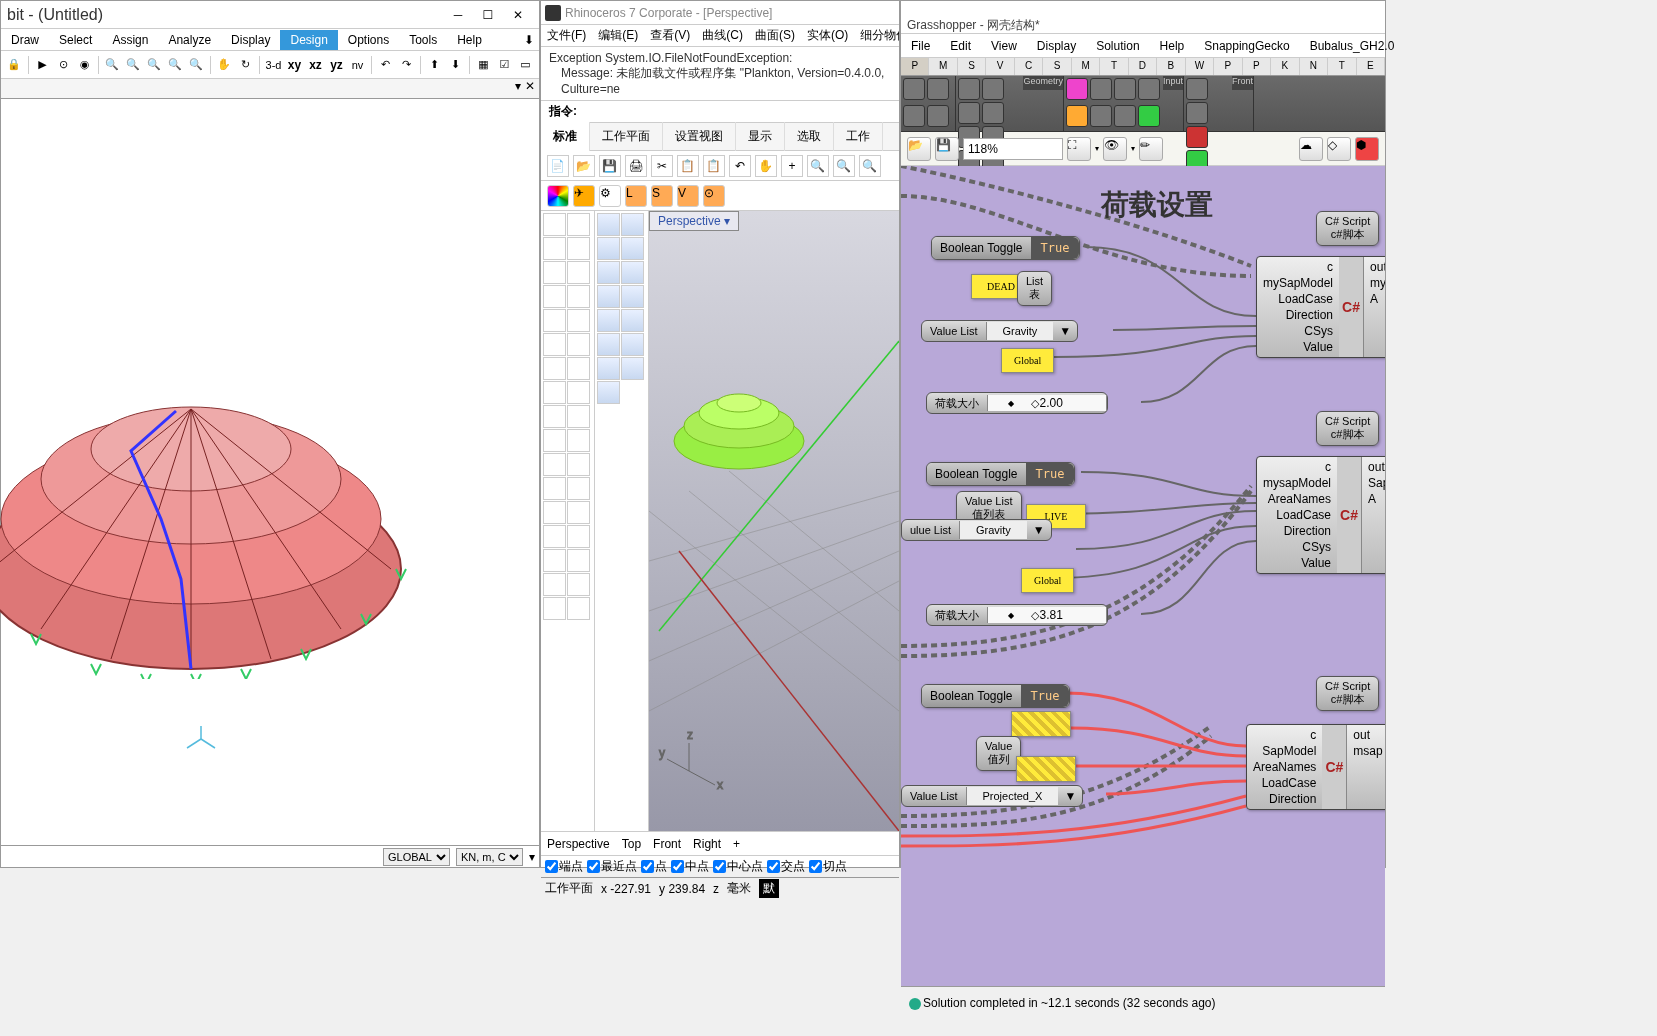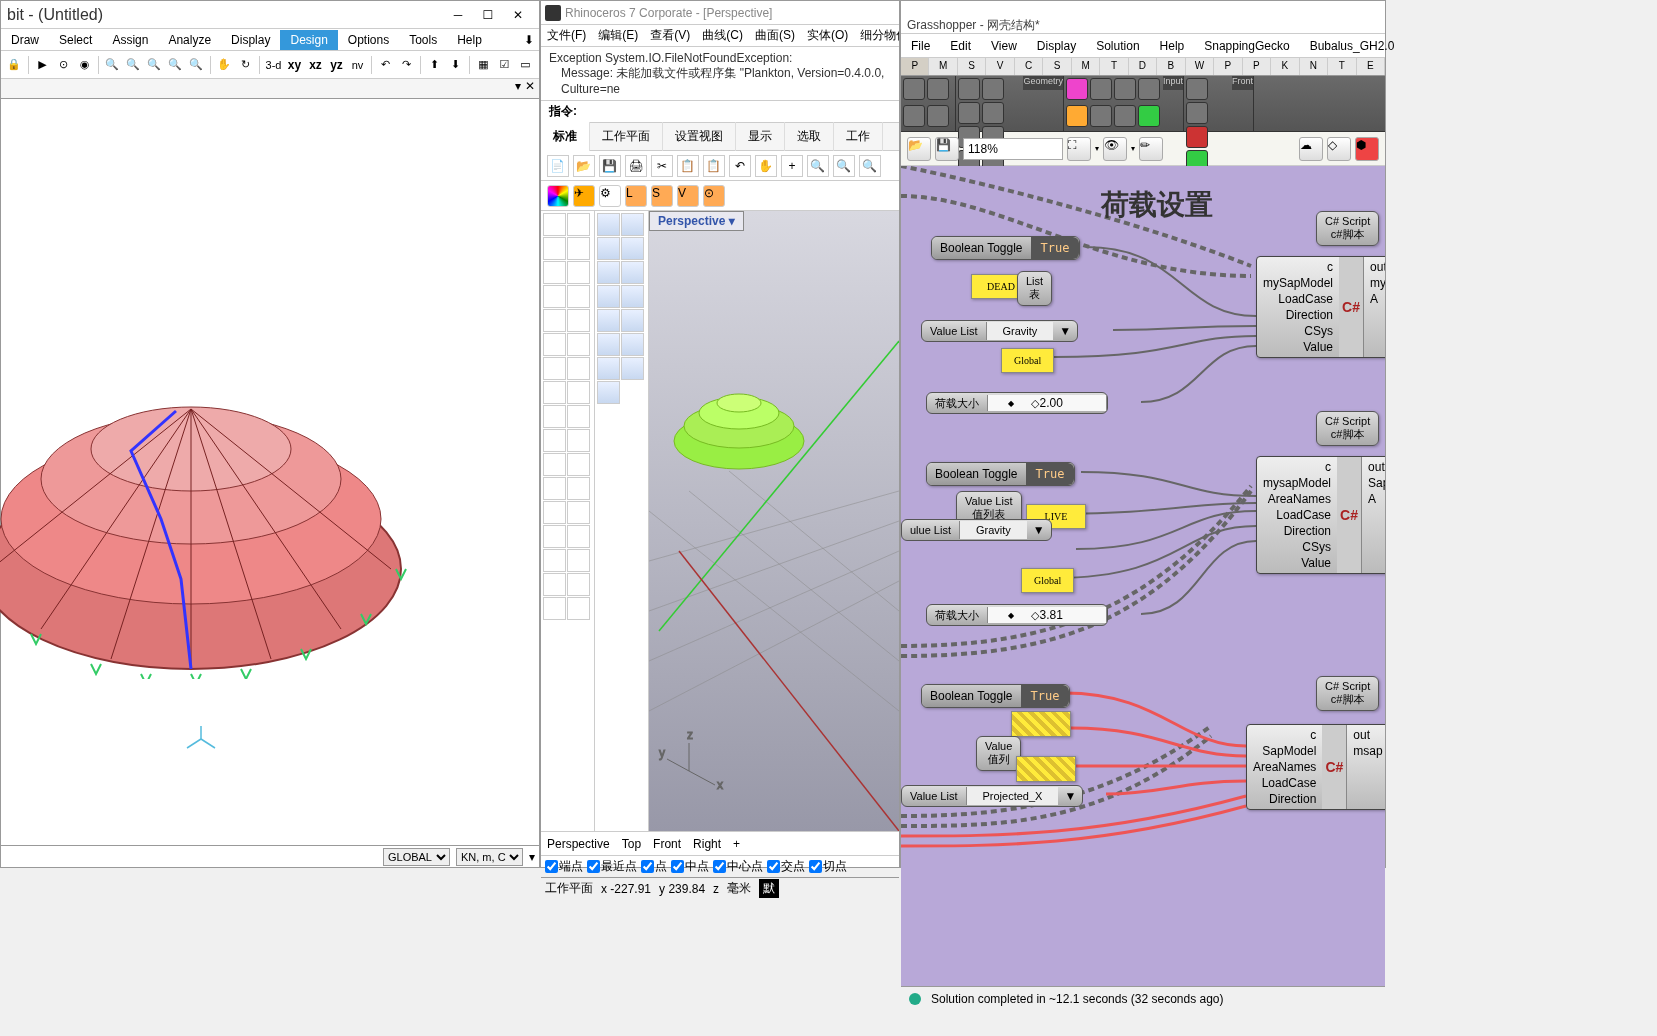--- a/index.html
+++ b/index.html
@@ -38,21 +38,21 @@
 .rhino .filebar{height:30px;display:flex;align-items:center;gap:4px;padding:0 6px;border-bottom:1px solid #ccc}
 .rhino .filebar .fb{width:22px;height:22px;border:1px solid #ccc;display:flex;align-items:center;justify-content:center}
 .rhino .colorbar{height:30px;display:flex;align-items:center;gap:4px;padding:0 6px;border-bottom:1px solid #ccc}
 .rhino .colorbar .cb{width:22px;height:22px;border:1px solid #ccc;border-radius:3px}
 .rhino .workarea{display:flex;height:620px}
 .rhino .toolbox{width:54px;border-right:1px solid #ccc;display:flex;flex-wrap:wrap;padding:2px;gap:1px;align-content:flex-start}
 .rhino .toolbox .tb{width:23px;height:23px;border:1px solid #ccc;cursor:pointer}
 .rhino .toolbox2{width:54px;border-right:1px solid #ccc;display:flex;flex-wrap:wrap;padding:2px;gap:1px;align-content:flex-start}
 .rhino .toolbox2 .tb{width:23px;height:23px;border:1px solid #ccc;cursor:pointer;background:linear-gradient(#e8f0ff,#c8d8f0)}
 .rhino .vp{flex:1;position:relative;background:linear-gradient(#d8d8e0,#9898a8)}
-.rhino .vp .vptab{position:absolute;top:0;left:0;background:#e8e8f0;border:1px solid #888;padding:2px 8px;font-weight:bold;color:#3355aa}
+.rhino .vp .vptab{position:absolute;top:0;left:0;background:#e8e8f0;border:1px solid #888;padding:2px 8px;font-weight:normal;color:#3355aa}
 .rhino .bottomtabs{height:24px;display:flex;align-items:center;border-top:1px solid #ccc;padding:0 6px;gap:12px}
 .rhino .osnap{height:22px;display:flex;align-items:center;padding:0 4px;gap:4px;font-size:11px;border-top:1px solid #ccc;overflow:hidden}
 .rhino .osnap label{display:flex;align-items:center;gap:1px;white-space:nowrap}
 .rhino .statusbar{height:22px;display:flex;align-items:center;padding:0 4px;gap:8px;font-size:11px;border-top:1px solid #999;overflow:hidden}
 
 
 .gh{left:900px;top:0;width:486px;height:868px;background:#fff}
 .gh .titlebar{height:24px;background:#fff;display:flex;padding:16px 6px;border-bottom:1px solid #ccc;color:#404040}
 .gh .menubar{height:24px;display:flex;align-items:center;border-bottom:1px solid #ccc}
 .gh .menubar .mi{padding:4px 10px}
@@ -61,21 +61,21 @@
 .gh .ribtabs .rt.active{background:#d4cfc5}
 .gh .ribbon{height:56px;background:linear-gradient(#6a6a6a,#555);display:flex;border-bottom:1px solid #333}
 .gh .ribgroup{display:flex;flex-direction:row;border-right:1px solid #333}
 .gh .ribicons{display:flex;flex-wrap:wrap;padding:2px;gap:2px;flex:1}
 .gh .ribicons .ri{width:22px;height:22px;background:#777;border:1px solid #333;border-radius:3px}
 .gh .riblabel{height:14px;font-size:9px;text-align:center;color:#ccc;background:#444}
 .gh .filebar{height:34px;display:flex;align-items:center;gap:4px;padding:0 6px;border-bottom:1px solid #ccc;background:#f5f5f0}
 .gh .filebar .fb{width:24px;height:24px;border:1px solid #aaa;border-radius:3px;background:linear-gradient(#fff,#ddd)}
 .gh .filebar .zoom{width:100px;height:22px;border:1px solid #aaa;padding:2px 4px;background:#fff}
 .gh .canvas{height:820px;background:#b8a8d8;position:relative;overflow:hidden}
-.gh .statusbar{height:24px;display:flex;align-items:center;padding:0 8px;border-top:1px solid #999;gap:10px}
+.gh .statusbar{height:24px;display:flex;align-items:flex-end;padding:0 8px;border-top:1px solid #999;gap:2px}
 .gh .statusbar .dot{width:12px;height:12px;border-radius:50%;background:#2a8}
 
 
 .ghnode{position:absolute;background:linear-gradient(#ddd,#aaa);border:1px solid #555;border-radius:6px;display:flex;align-items:center;font-size:11px;box-shadow:1px 1px 3px rgba(0,0,0,.3)}
 .ghnode .lbl{padding:4px 8px;background:linear-gradient(#ccc,#999);border-radius:6px 0 0 6px}
 .ghnode .val{padding:4px 10px;background:#555;color:#fc8;font-family:monospace;border-radius:0 6px 6px 0}
 .ghnode.small{padding:3px 8px}
 .ghpanel{position:absolute;background:#ffeb3b;border:1px solid #888;padding:6px 12px;font-family:Liberation Serif, serif;font-size:10px;text-align:center;box-shadow:1px 1px 3px rgba(0,0,0,.3)}
 .ghpanel.hatch{background:repeating-linear-gradient(45deg,#ffeb3b,#ffeb3b 4px,#ddc030 4px,#ddc030 8px)}
 .ghcomp{position:absolute;background:linear-gradient(#eee,#bbb);border:1px solid #444;border-radius:4px;display:flex;font-size:10px;box-shadow:1px 1px 3px rgba(0,0,0,.3)}

